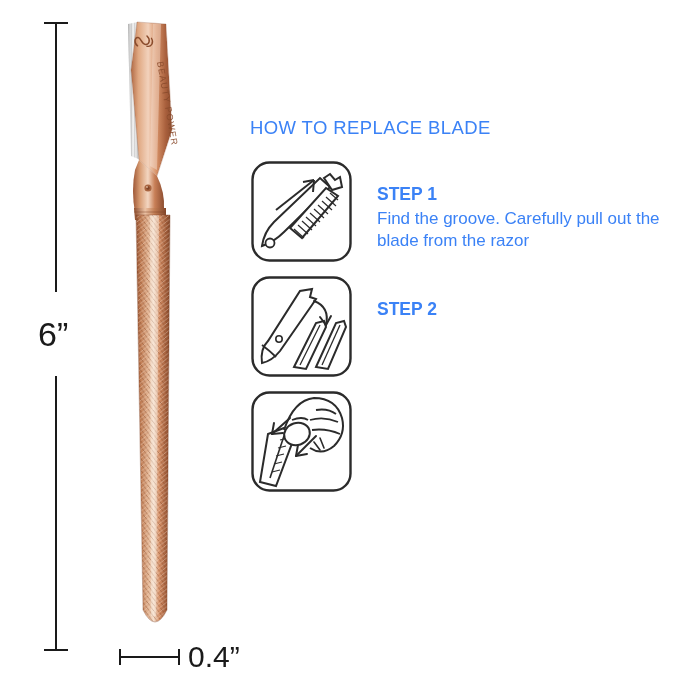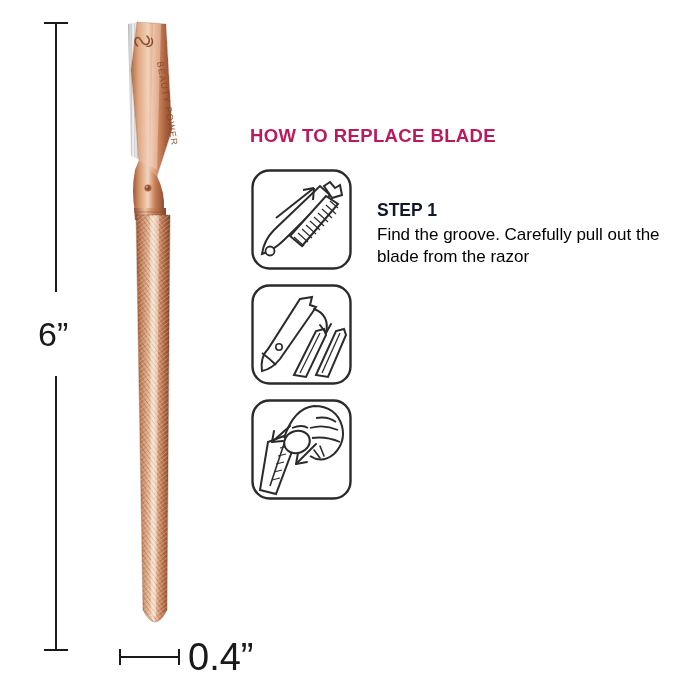--- a/index.html
+++ b/index.html
@@ -14,37 +14,37 @@
   .dim-cap{position:absolute;background:#1a1a1a;}
   .dim-cap-top{left:44px;top:22px;width:24px;height:2px;}
   .dim-cap-bot{left:44px;top:649px;width:24px;height:2px;}
   .dim-v-label{position:absolute;left:38px;top:292px;width:86px;height:84px;
       display:flex;align-items:center;justify-content:flex-start;
       font-size:34px;letter-spacing:0px;color:#1a1a1a;line-height:1;}
 
   .dim-h-line{position:absolute;left:120px;top:656px;width:60px;height:2px;background:#1a1a1a;}
   .dim-h-cap-l{position:absolute;left:119px;top:649px;width:2px;height:16px;background:#1a1a1a;}
   .dim-h-cap-r{position:absolute;left:178px;top:649px;width:2px;height:16px;background:#1a1a1a;}
-  .dim-h-label{position:absolute;left:188px;top:640px;font-size:38px;line-height:34px;color:#1a1a1a;}
+  .dim-h-label{position:absolute;left:188px;top:640px;font-size:30px;line-height:34px;color:#1a1a1a;}
 
   
   .razor{position:absolute;left:95px;top:10px;width:120px;height:640px;}
   .razor svg{display:block;}
 
   
   .panel{position:absolute;left:250px;top:118px;width:425px;}
-  .panel-title{font-size:18.5px;font-weight:bold;letter-spacing:.4px;color:#be185d;
-      margin:8px 0 22px 0;line-height:1.1;}
+  .panel-title{font-size:18.5px;font-weight:normal;letter-spacing:.4px;color:#3b82f6;
+      margin:0 0 22px 0;line-height:1.1;}
 
   .step-row{display:flex;align-items:flex-start;margin-bottom:12px;}
   .step-icon{width:103px;height:103px;flex:0 0 103px;margin-right:24px;}
   .step-icon svg{display:block;}
   .step-text{padding-top:24px;}
-  .step-label{font-size:17.5px;font-weight:bold;line-height:1.25;color:#0f172a;margin:8px 0 2px 0;}
-  .step-desc{font-size:17px;line-height:1.3;color:#000000;margin:0;max-width:300px;}
+  .step-label{font-size:17.5px;font-weight:bold;line-height:1.25;color:#3b82f6;margin:0 0 2px 0;}
+  .step-desc{font-size:17px;line-height:1.3;color:#3b82f6;margin:0;max-width:300px;}
 </style>
 </head>
 <body>
 
 <div class="stage">
 
   <div>
     <div class="dim-v-line"></div>
     <div class="dim-cap dim-cap-top"></div>
     <div class="dim-cap dim-cap-bot"></div>
@@ -203,20 +203,21 @@
           <path d="M50 90 L70 50" stroke="#2b2b2b" stroke-width="1.3" fill="none"></path>
 
           <path d="M66 92 L86 48 L94 46 L96 52 L78 94 Z" fill="#ffffff" stroke="#2b2b2b" stroke-width="2"></path>
           <path d="M72 90 L90 50" stroke="#2b2b2b" stroke-width="1.3" fill="none"></path>
 
           <path d="M64 26 Q80 32 76 50" stroke="#2b2b2b" stroke-width="2" fill="none" stroke-linecap="round"></path>
           <path d="M76 50 L70 42 M76 50 L81 41" stroke="#2b2b2b" stroke-width="2" fill="none" stroke-linecap="round"></path>
         </svg>
       </div>
       <div class="step-text">
+        <p class="step-label">STEP 2</p>
       </div>
     </div>
 
     <div class="step-row">
       <div class="step-icon">
         <svg width="103" height="103" viewBox="0 0 103 103" xmlns="http://www.w3.org/2000/svg">
           <rect x="2.5" y="2.5" width="98" height="98" rx="17" ry="17" fill="#ffffff" stroke="#2b2b2b" stroke-width="2.4"></rect>
 
           <path d="M10 92 L18 44 L34 38 L44 48 L26 96 Z" fill="#ffffff" stroke="#2b2b2b" stroke-width="2"></path>
           <path d="M20 88 L34 46" stroke="#2b2b2b" stroke-width="1.6" fill="none"></path>

